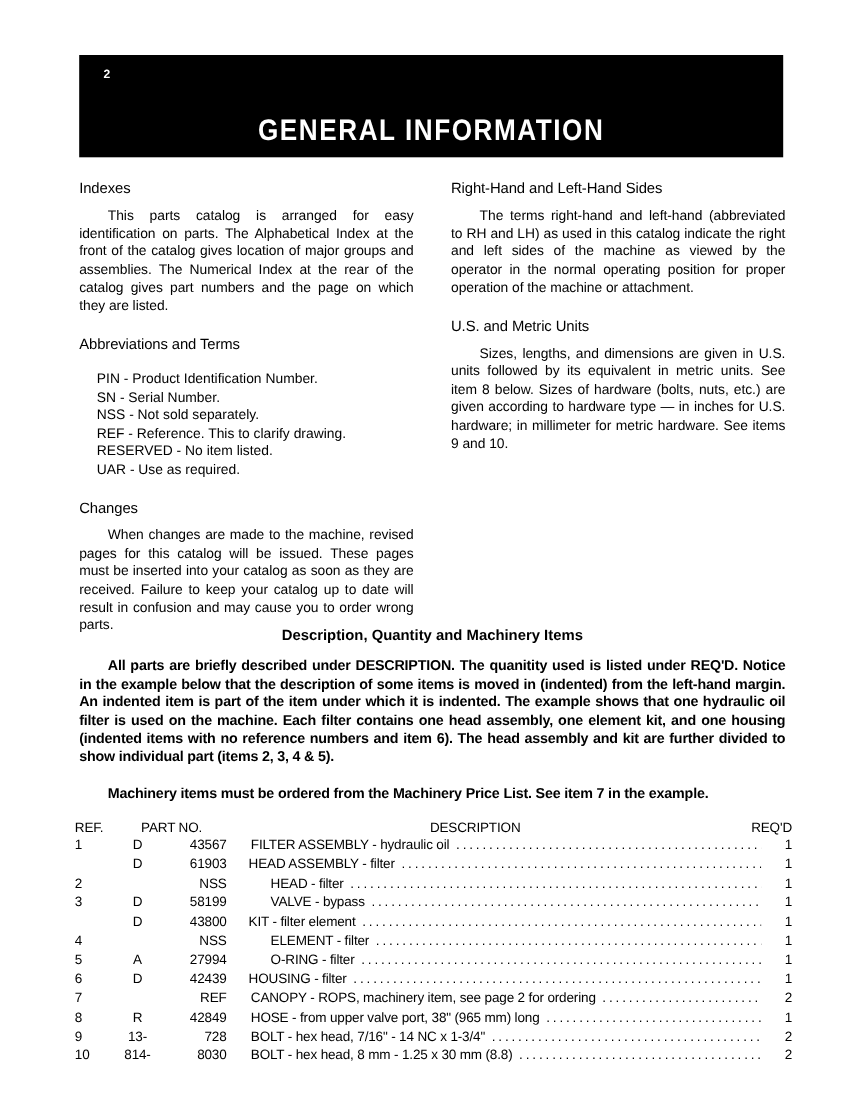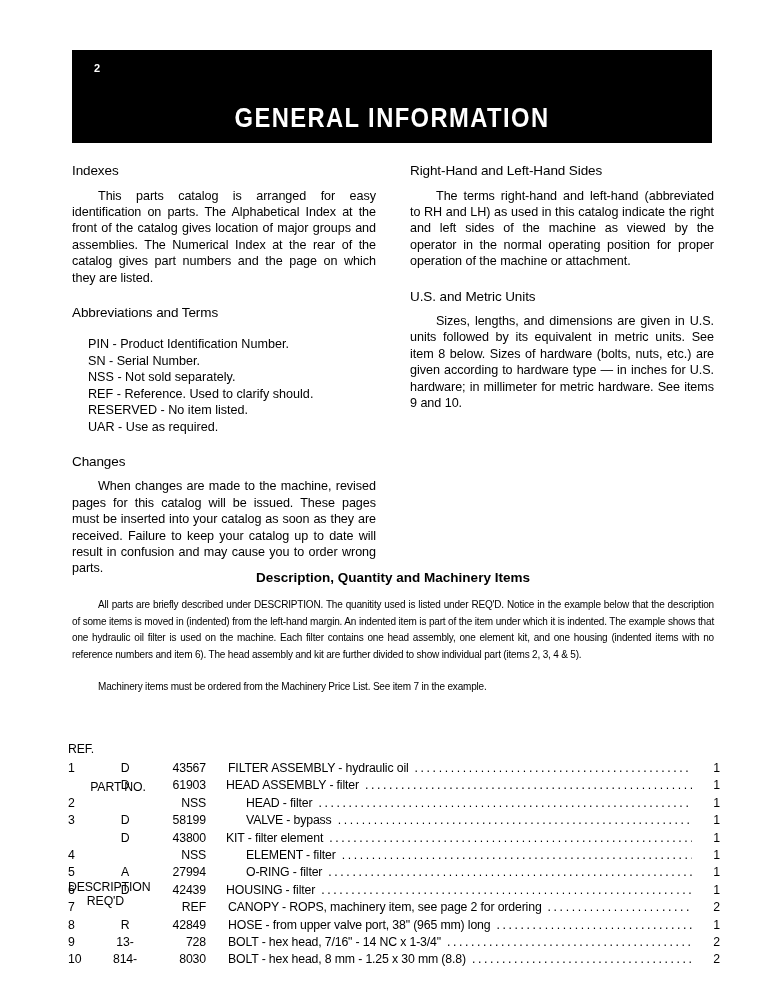--- a/index.html
+++ b/index.html
@@ -102,26 +102,27 @@
     top: 570px;
     width: 642px;
   }
   h2.center {
     font-size: 13.5px;
     font-weight: bold;
     text-align: center;
     margin: 0 0 12px 0;
   }
   p.wide {
-    font-size: 10px;
+    font-size: 13px;
     line-height: 16.6px;
     margin: 0;
     text-align: justify;
     text-indent: 26px;
     letter-spacing: -0.18px;
+    font-weight: bold;
   }
   p.wide.last { margin-top: 16px; }
 
   
   .parts-table {
     position: absolute;
     left: 68px;
     top: 742px;
     width: 652px;
     font-size: 12.3px;
@@ -145,24 +146,23 @@
     flex: 1 1 auto;
     overflow: hidden;
     white-space: nowrap;
     margin: 0 4px 0 6px;
     letter-spacing: 2.6px;
     font-size: 12.3px;
   }
 
   .header-row {
     display: flex;
-    align-items: flex-start;
+    align-items: center;
     height: 19px;
     white-space: nowrap;
-    flex-direction: column;
   }
   .header-row .h-ref  { width: 38px; flex: 0 0 38px; text-align: left; }
   .header-row .h-part { width: 100px; flex: 0 0 100px; text-align: center; }
   .header-row .h-desc { flex: 1 1 auto; text-align: center; padding-right: 6px; }
   .header-row .h-req  { width: 56px; flex: 0 0 56px; text-align: right; }
 
   .indent-1 { padding-left: 20px; align-items: flex-end; }
   .indent-2 { padding-left: 40px; }
 
   
@@ -193,21 +193,21 @@
         <h2 class="sec">Indexes</h2>
         <p class="body">This parts catalog is arranged for easy identification on parts. The Alphabetical Index at the front of the catalog gives location of major groups and assemblies. The Numerical Index at the rear of the catalog gives part numbers and the page on which they are listed.</p>
       </div>
 
       <div class="block">
         <h2 class="sec">Abbreviations and Terms</h2>
         <ul class="abbrev">
           <li>PIN - Product Identification Number.</li>
           <li>SN - Serial Number.</li>
           <li>NSS - Not sold separately.</li>
-          <li>REF - Reference. Used to clarify should.</li>
+          <li>REF - Reference. This to clarify drawing.</li>
           <li>RESERVED - No item listed.</li>
           <li>UAR - Use as required.</li>
         </ul>
       </div>
 
       <div class="block">
         <h2 class="sec">Changes</h2>
         <p class="body">When changes are made to the machine, revised pages for this catalog will be issued. These pages must be inserted into your catalog as soon as they are received. Failure to keep your catalog up to date will result in confusion and may cause you to order wrong parts.</p>
       </div>
 

